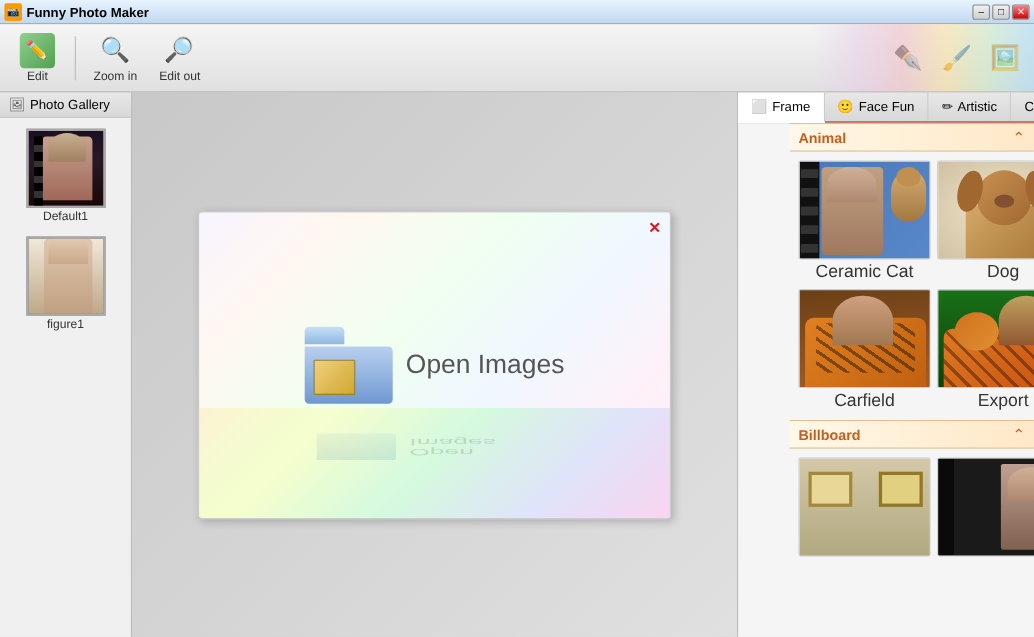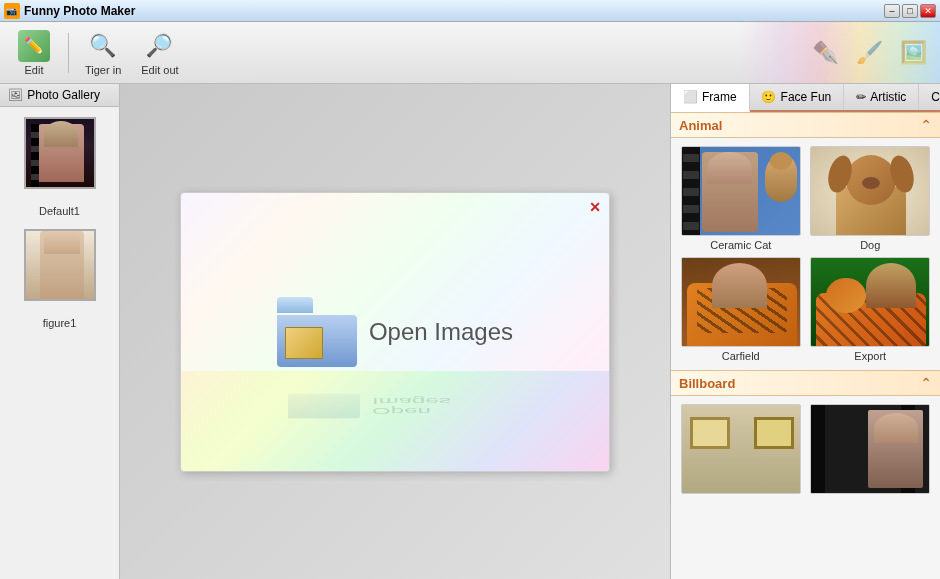--- a/index.html
+++ b/index.html
@@ -96,21 +96,21 @@
       display: flex;
       align-items: center;
       gap: 4px;
     }
     .sidebar-header-icon { font-size: 12px; color: #555; }
     .gallery-items { padding: 8px; display: flex; flex-direction: column; gap: 8px; }
     .gallery-item {
       display: flex;
       flex-direction: column;
       align-items: center;
-      gap: 16px;
+      gap: 2px;
       cursor: pointer;
       padding: 2px;
       border-radius: 2px;
     }
     .gallery-item-thumb {
       width: 72px;
       height: 72px;
       border: 2px solid #aaa;
       background: #888;
       overflow: hidden;
@@ -233,21 +233,21 @@
       gap: 4px;
       white-space: nowrap;
     }
     .tab.active {
       background: white;
       border-bottom: 2px solid white;
       margin-bottom: -2px;
     }
 
     
-    .panel-content { overflow-y: auto; flex: 1; }
+    .panel-content { overflow-y: auto; flex: 1; padding-left: 47px; }
 
     
     .section-header {
       background: linear-gradient(to right, #fff8e8, #ffe8c8);
       padding: 4px 8px;
       display: flex;
       justify-content: space-between;
       align-items: center;
       border-bottom: 1px solid #e0c090;
       border-top: 1px solid #e0c090;
@@ -270,21 +270,21 @@
       cursor: pointer;
     }
     .frame-thumb {
       width: 120px;
       height: 90px;
       border: 1px solid #ccc;
       overflow: hidden;
       position: relative;
       border-radius: 2px;
     }
-    .frame-label { font-size: 11px; color: #333; text-align: right; }
+    .frame-label { font-size: 16px; color: #333; text-align: right; }
 
     
     .panel-content::-webkit-scrollbar { width: 8px; }
     .panel-content::-webkit-scrollbar-track { background: #f0f0f0; }
     .panel-content::-webkit-scrollbar-thumb { background: #c0c0c0; border-radius: 4px; }
   </style>
 </head>
 <body>
 
 <div class="title-bar">
@@ -304,21 +304,21 @@
     <div class="toolbar-btn-icon">
       <div class="icon-edit"></div>
     </div>
     <span class="toolbar-btn-label">Edit</span>
   </div>
   <div class="toolbar-separator"></div>
   <div class="toolbar-btn">
     <div class="toolbar-btn-icon">
       <div class="icon-zoom">🔍</div>
     </div>
-    <span class="toolbar-btn-label">Tiger in</span>
+    <span class="toolbar-btn-label">Zoom in</span>
   </div>
   <div class="toolbar-btn">
     <div class="toolbar-btn-icon">
       <div class="icon-zoom" style="transform: scaleX(-1);">🔍</div>
     </div>
     <span class="toolbar-btn-label">Edit out</span>
   </div>
 
   <div class="toolbar-right-icons">
     <div class="right-icon">✒️</div>

